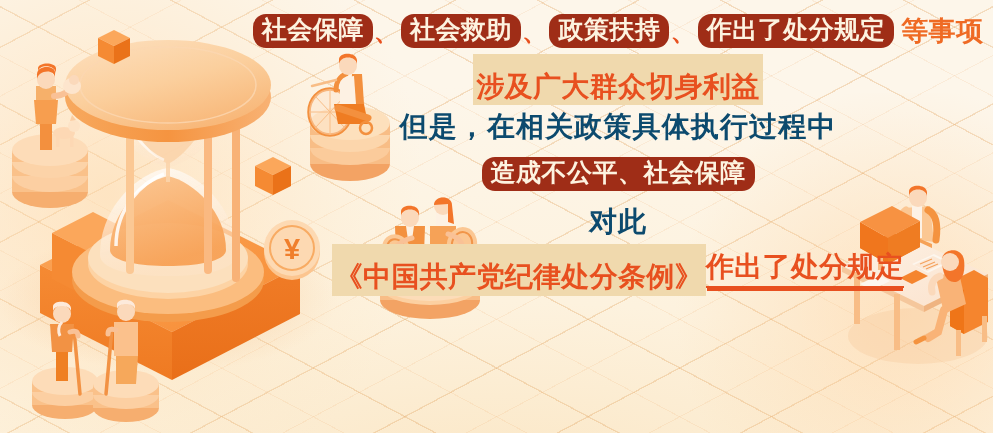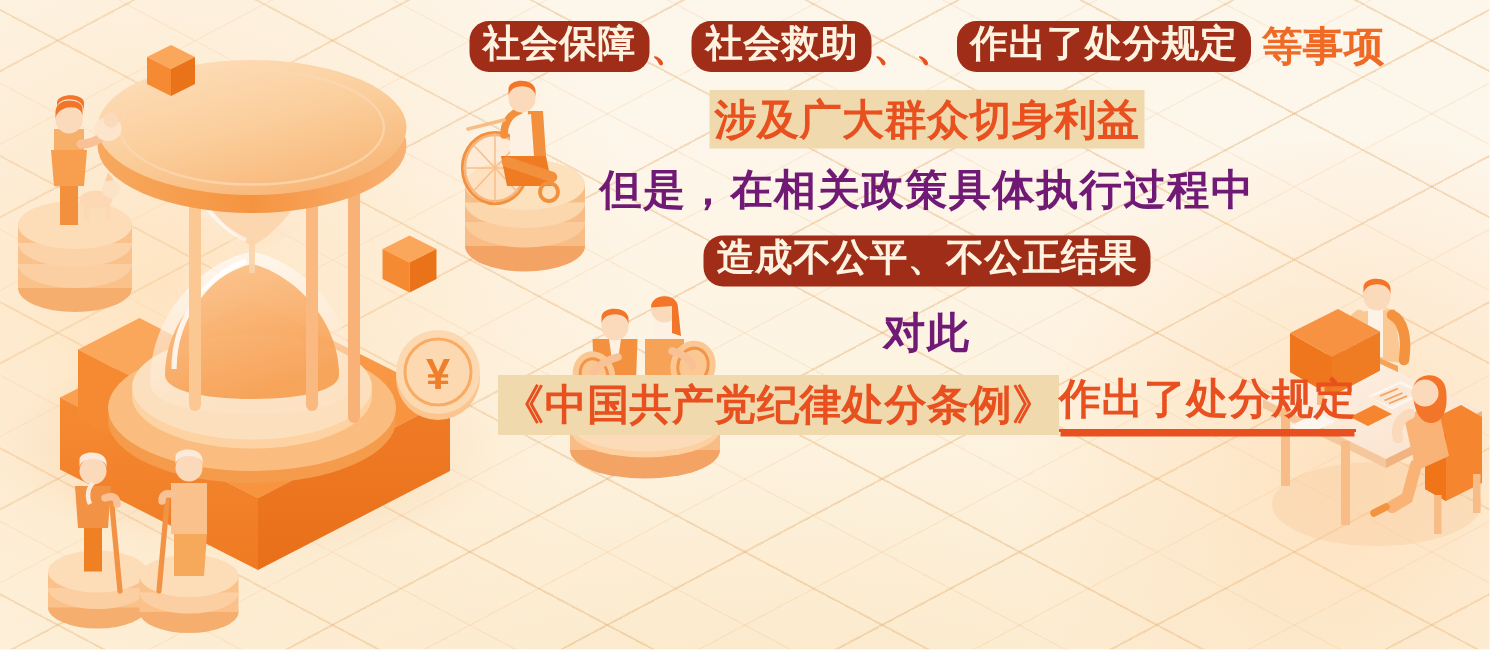--- a/index.html
+++ b/index.html
@@ -105,39 +105,39 @@
     color: #ef6a24;
     padding-left: 7px;
   }
   
   .hl {
     display: inline-block;
     background: #f0d9ad;
     color: #e8501f;
     font-size: 28px;
     font-weight: bold;
-    padding: 6px 3px 4px 3px;
+    padding: 18px 3px 4px 3px;
     line-height: 1.05;
   }
   
   .ul {
     display: inline-block;
     color: #e8501f;
     font-size: 28px;
     font-weight: bold;
     line-height: 1.05;
     padding-bottom: 4px;
     border-bottom: 2px solid #e8501f;
     box-shadow: 0 4px 0 -1px #e8501f;
     position: relative;
   }
   .plain {
     font-size: 28px;
     font-weight: bold;
-    color: #701a75;
+    color: #0c4a6e;
     letter-spacing: 0.04em;
   }
 </style>
 </head>
 <body>
 
 <div id="poster">
 
   <div class="bg-base"></div>
   <div class="bg-grid"></div>
@@ -457,37 +457,38 @@
     </svg>
   </div>
 
   <div class="text-block">
 
     <div class="line l1">
       <span class="badge">社会保障</span>
       <span class="badge-sep">、</span>
       <span class="badge">社会救助</span>
       <span class="badge-sep">、</span>
+      <span class="badge">政策扶持</span>
       <span class="badge-sep">、</span>
       <span class="badge">作出了处分规定</span>
       <span class="tail">等事项</span>
     </div>
 
     <div class="line l2">
       <span class="hl">涉及广大群众切身利益</span>
     </div>
 
     <div class="line l3">
       <span class="plain">但是，在相关政策具体执行过程中</span>
     </div>
 
 
 
     <div class="line l6">
-      <span class="badge">造成不公平、不公正结果</span>
+      <span class="badge">造成不公平、社会保障</span>
     </div>
 
     <div class="line l7">
       <span class="plain">对此</span>
     </div>
 
     <div class="line l8">
       <span class="hl">《中国共产党纪律处分条例》</span>
       <span class="ul">作出了处分规定</span>
     </div>

